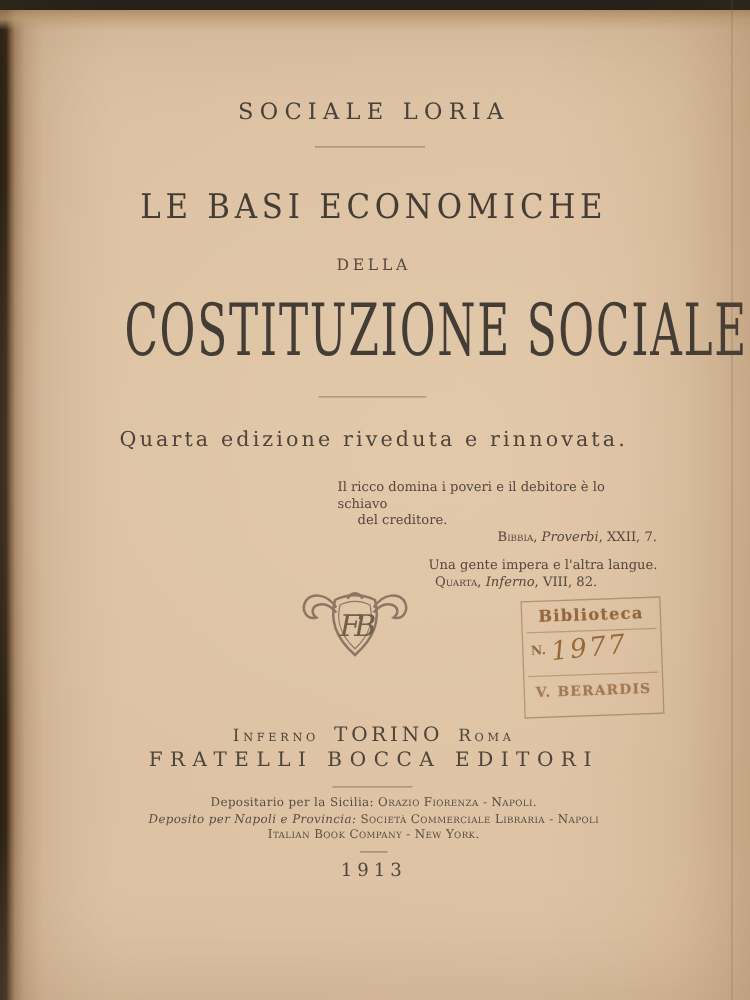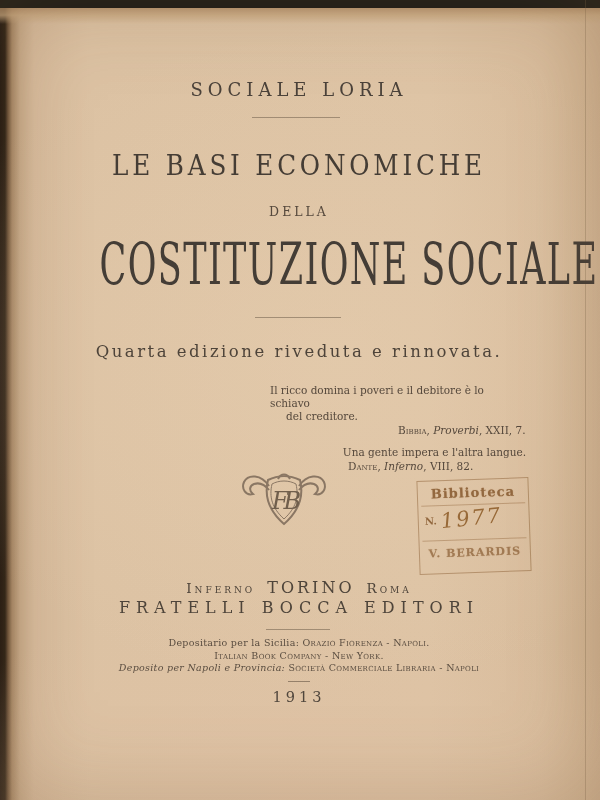--- a/index.html
+++ b/index.html
@@ -85,21 +85,21 @@
   <div class="hr rule-edition"></div>
   <div class="center-col edition">Quarta edizione riveduta e rinnovata.</div>
 
   <div class="epigraphs">
     <div>
       <div>Il ricco domina i poveri e il debitore è lo schiavo</div>
       <div class="ep-l2">del creditore.</div>
     </div>
     <div class="ep-attr1"><span class="sc">Bibbia</span><span>, </span><span class="it">Proverbi</span><span>, XXII, 7.</span></div>
     <div class="ep2">Una gente impera e l'altra langue.</div>
-    <div class="ep-attr2"><span class="sc">Dante</span><span>, </span><span class="it">Inferno</span><span>, VIII, 82.</span></div>
+    <div class="ep-attr2"><span class="sc">Quarta</span><span>, </span><span class="it">Inferno</span><span>, VIII, 82.</span></div>
   </div>
 
   <svg class="emblem" viewBox="0 0 94 68">
     <g fill="none" stroke="#6a594a" stroke-width="2" opacity=".85">
       <path d="M32 21 C24 9 11 9 7 17 C4 24 9 31 16 29 C12 26 12 21 17 19 C23 17 28 20 32 25"></path>
       <path d="M62 21 C70 9 83 9 87 17 C90 24 85 31 78 29 C82 26 82 21 77 19 C71 17 66 20 62 25"></path>
       <path d="M41 14 C44 8 50 8 53 14"></path>
       <path d="M31 15 C41 10 53 10 63 15 C67 31 63 45 47 59 C31 45 27 31 31 15 Z"></path>
       <path d="M35 19 C42 15 52 15 59 19 C62 32 59 43 47 54 C35 43 32 32 35 19 Z" stroke-width="1"></path>
     </g>
@@ -117,20 +117,20 @@
     <div class="stamp-row3">V. BERARDIS</div>
   </div>
 
   <div class="center-col cities"><span class="sc city-small">Inferno</span><span class="gap"></span><span class="city-large">TORINO</span><span class="gap"></span><span class="sc city-small">Roma</span></div>
 
   <div class="center-col publisher">FRATELLI BOCCA EDITORI</div>
   <div class="hr rule-publisher"></div>
 
   <div class="center-col dist">
     <div><span>Depositario per la Sicilia: </span><span class="sc">Orazio Fiorenza</span><span> - </span><span class="sc">Napoli.</span></div>
+    <div><span class="it">Deposito per Napoli e Provincia: </span><span class="sc">Società Commerciale Libraria</span><span> - </span><span class="sc">Napoli</span></div>
     <div><span class="sc">Italian Book Company</span><span> - </span><span class="sc">New York.</span></div>
-    <div><span class="it">Deposito per Napoli e Provincia: </span><span class="sc">Società Commerciale Libraria</span><span> - </span><span class="sc">Napoli</span></div>
   </div>
 
   <div class="hr rule-year"></div>
   <div class="center-col year">1913</div>
 
 </div>
 
 </body></html>

